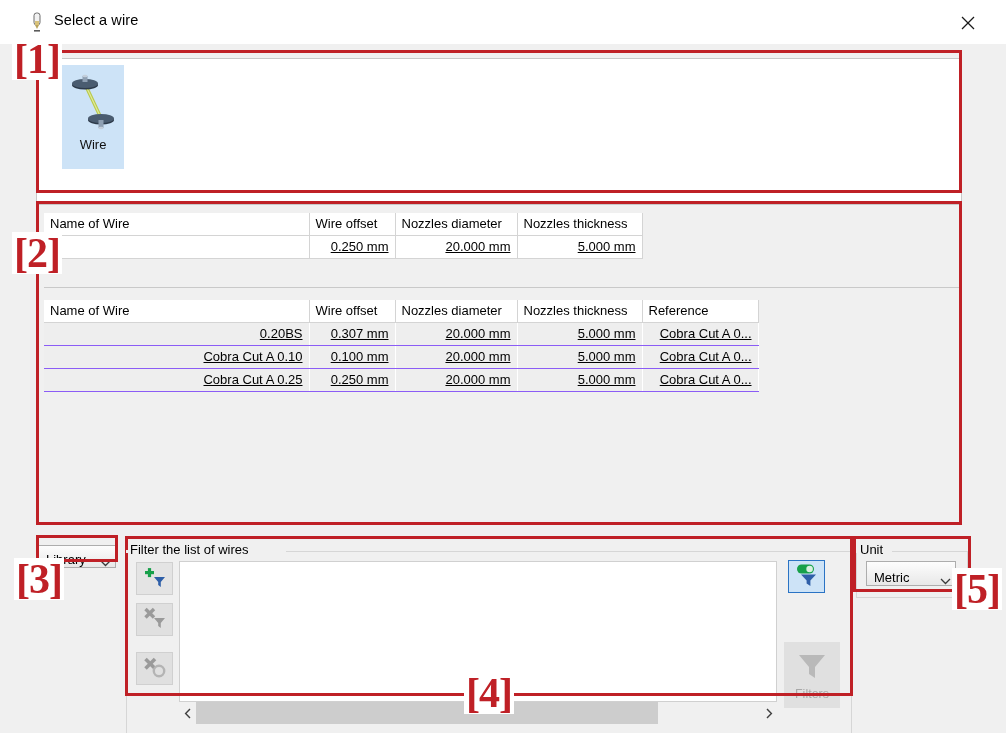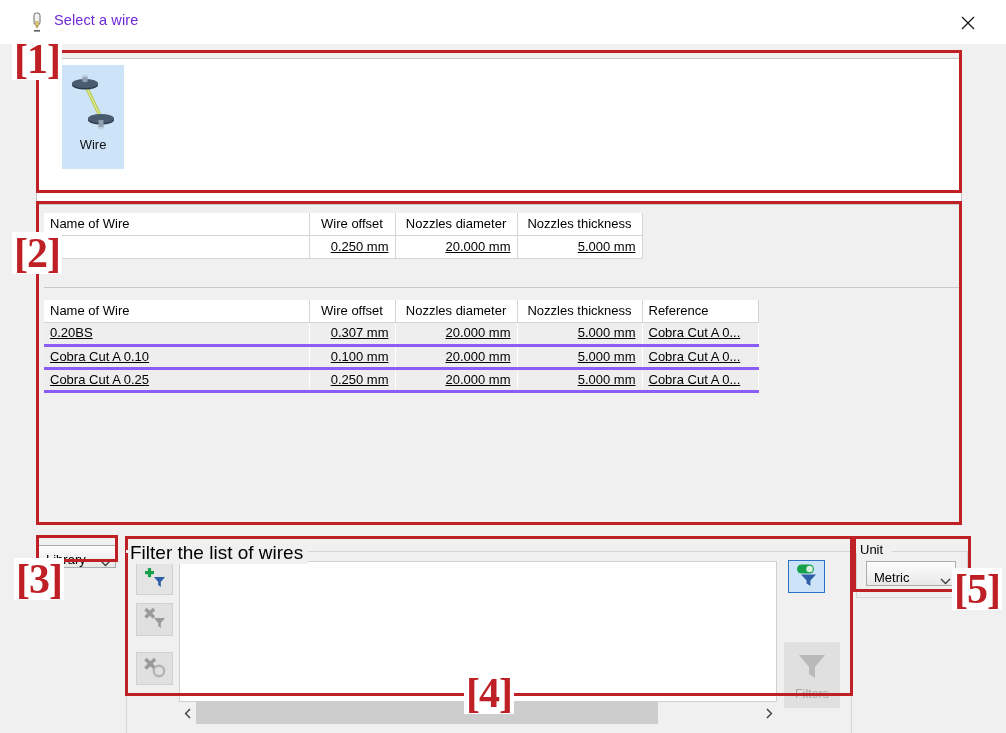--- a/index.html
+++ b/index.html
@@ -27,21 +27,21 @@
   }
   #app-icon {
     position: absolute;
     left: 28px; top: 12px;
     width: 18px; height: 20px;
   }
   #title-text {
     position: absolute;
     left: 54px; top: 12px;
     font-size: 14.5px;
-    color: #6d28d9;
+    color: #000000;
     letter-spacing: 0.1px;
   }
   #close-btn {
     position: absolute;
     right: 22px; top: 9px;
     width: 32px; height: 28px;
     display: flex;
     align-items: center;
     justify-content: center;
     cursor: pointer;
@@ -95,21 +95,21 @@
     text-align: left;
     padding: 2px 6px 3px 6px;
     border-right: 1px solid #d4d4d4;
     border-bottom: 1px solid #d4d4d4;
     background: #ffffff;
     height: 22px;
     box-sizing: border-box;
     white-space: nowrap;
     overflow: hidden;
   }
-  table.wiretable th.num { text-align: center; }
+  table.wiretable th.num { text-align: left; }
   table.wiretable td {
     padding: 2px 6px 3px 6px;
     border-right: 1px solid #ffffff;
     height: 23px;
     box-sizing: border-box;
     white-space: nowrap;
     overflow: hidden;
     text-decoration: underline;
   }
   table.wiretable td.num { text-align: right; }
@@ -136,21 +136,22 @@
 
   
   #list-table {
     position: absolute;
     left: 44px; top: 248px;
     width: 714px;
   }
   #list-table tbody tr td {
     background: #eeeeee;
     border-right: 1px solid #ffffff;
-    border-bottom: 3px solid #8b5cf6;
+    border-bottom: 1px solid #8b5cf6;
+    text-align: right;
   }
 
   
   .combo {
     background: linear-gradient(#fdfdfd, #e8e8e8);
     border: 1px solid #adadad;
     box-sizing: border-box;
     display: flex;
     align-items: flex-end;
     cursor: pointer;
@@ -178,21 +179,21 @@
   #filter-group {
     position: absolute;
     left: 126px; top: 492px;
     width: 726px; height: 205px;
   }
   #filter-legend {
     position: absolute;
     left: 4px; top: -2px;
     background: #f0f0f0;
     padding-right: 5px;
-    font-size: 19px;
+    font-size: 13px;
     color: #000;
     z-index: 2;
   }
   #filter-frame {
     position: absolute;
     left: 0; top: 7px;
     width: 726px; height: 198px;
     border: 1px solid #d6d6d6;
     border-top: 1px solid #d6d6d6;
     box-sizing: border-box;

